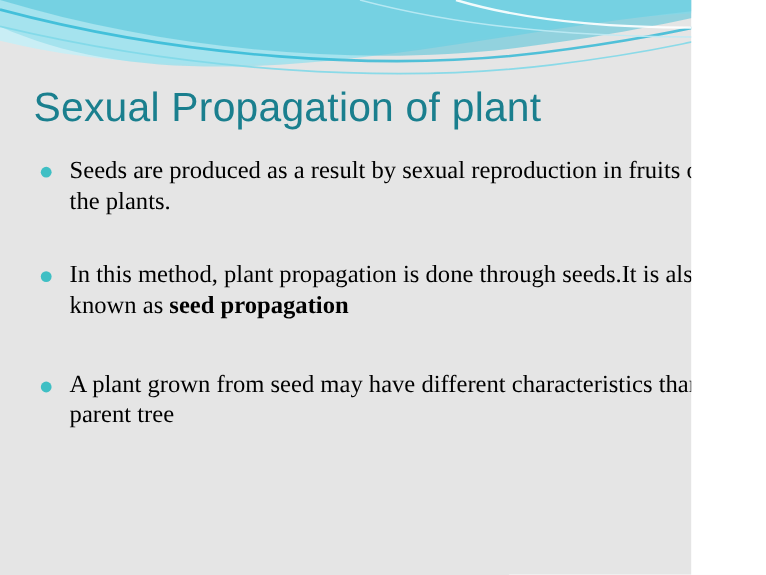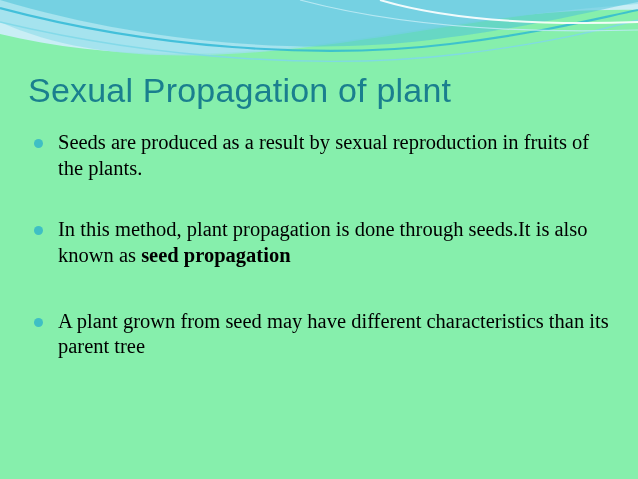--- a/index.html
+++ b/index.html
@@ -2,25 +2,26 @@
 <html><head>
 <meta charset="utf-8">
 <style>
   html, body {
     margin: 0;
     padding: 0;
     background: #ffffff;
   }
   .slide {
     position: relative;
-    width: 638px;
+    width: 532px;
     height: 479px;
-    background: #86efac;
+    background: #e5e5e5;
     overflow: hidden;
     font-family: "Liberation Serif", serif;
+    padding-left: 44px;
   }
   .slide-decor {
     position: absolute;
     top: 0;
     left: 0;
     width: 638px;
     height: 80px;
     pointer-events: none;
   }
   .slide-title {

